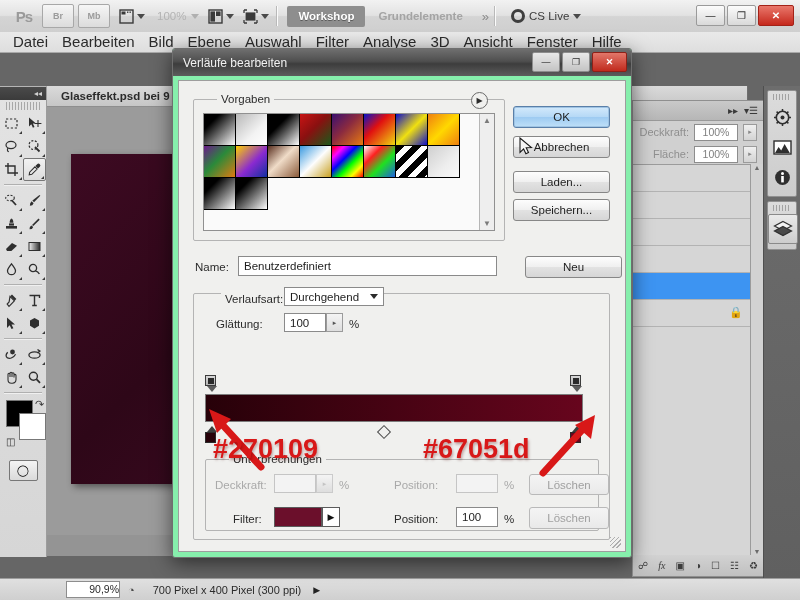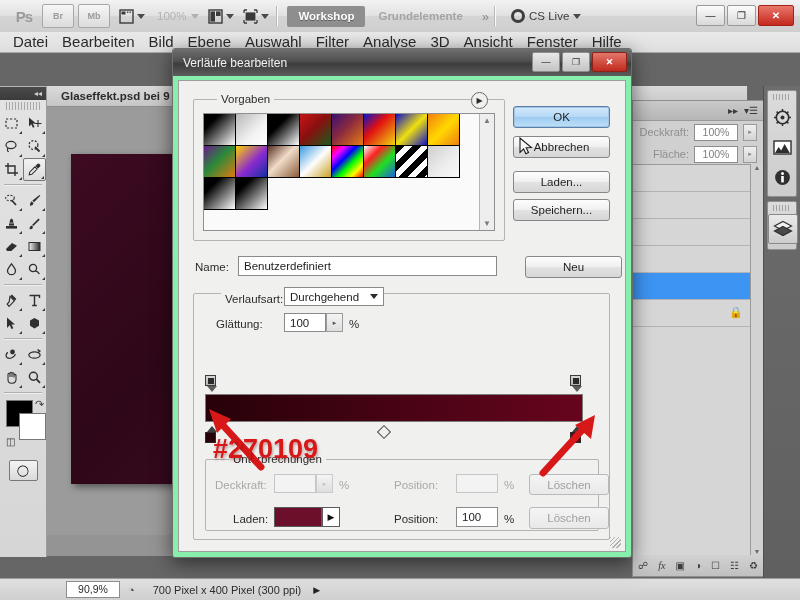--- a/index.html
+++ b/index.html
@@ -138,21 +138,21 @@
   .doc-vscroll { position: absolute; right: 0; top: 21px; width: 12px; bottom: 21px;
                  background: #d4d4d4; border-left: 1px solid #9b9b9b; }
   .doc-vthumb { position: absolute; left: 1px; top: 2px; width: 9px; height: 60px;
                 background: linear-gradient(to right,#f2f2f2,#c3c3c3); border: 1px solid #8d8d8d; }
 
   
   .statusbar { position: absolute; left: 0; bottom: 0; width: 800px; height: 21px;
                background: linear-gradient(to bottom,#e0e0e0,#cfcfcf);
                border-top: 1px solid #9d9d9d; display: flex; align-items: center; }
   .st-zoom { width: 52px; height: 15px; background: #fff; border: 1px solid #8d8d8d;
-             margin-left: 66px; font-size: 10.5px; line-height: 15px; text-align: center;
+             margin-left: 66px; font-size: 10.5px; line-height: 15px; text-align: right;
              color: #2b2b2b; }
   .st-ico { margin-left: 8px; font-size: 11px; color: #4a4a4a; }
   .st-txt { margin-left: 18px; font-size: 11px; color: #2b2b2b; }
   .st-arrow { margin-left: 12px; font-size: 9px; color: #222; }
 
   
   .panel-col { position: absolute; right: 36px; top: 100px; width: 130px; bottom: 44px;
                background: #d0d0d0; border: 1px solid #8f8f8f; }
   .panel-hdr { height: 19px; background: linear-gradient(to bottom,#c9c9c9,#b6b6b6);
                border-bottom: 1px solid #999;
@@ -721,36 +721,37 @@
 
       <span class="lbl dis" style="left:36px; top:398px;">Deckkraft:</span>
       <span class="field dis" style="left:95px; top:393px; width:42px; height:19px;"></span>
       <span class="stepper" style="left:137px; top:393px; width:17px; height:19px; color:#c4c4c4; border-color:#cbcbcb;">▸</span>
       <span class="lbl dis" style="left:160px; top:398px;">%</span>
       <span class="lbl dis" style="left:215px; top:398px;">Position:</span>
       <span class="field dis" style="left:277px; top:393px; width:42px; height:19px;"></span>
       <span class="lbl dis" style="left:325px; top:398px;">%</span>
       <div class="btn dis" style="position:absolute; left:350px; top:393px; width:78px; height:19px;">Löschen</div>
 
-      <span class="lbl" style="left:54px; top:432px;">Laden:</span>
+      <span class="lbl" style="left:54px; top:432px;">Filter:</span>
       <span class="swatch-btn" id="farbeSwatch" style="left: 95px; top: 426px; width: 48px; height: 20px; background: rgb(107, 15, 43);"></span>
       <span class="swatch-arrow" style="left:143px; top:426px; width:18px; height:20px;">▶</span>
       <span class="lbl" style="left:215px; top:432px;">Position:</span>
       <span class="field" style="left:277px; top:426px; width:42px; height:20px;">100</span>
       <span class="lbl" style="left:325px; top:432px;">%</span>
       <div class="btn dis" style="position:absolute; left:350px; top:426px; width:78px; height:20px;">Löschen</div>
 
       <div class="grip-corner"></div>
     </div>
 
     <svg class="arrow-svg" style="left:22px; top:348px; width:110px; height:90px;" viewBox="0 0 110 90">
       <path d="M66 70 L24 24" stroke="#d81818" stroke-width="7" stroke-linecap="round"></path>
       <path d="M14 12 L36 22 L22 36 Z" fill="#d81818"></path>
     </svg>
     <div class="anno" style="left:40px; top:385px;">#270109</div>
 
     <svg class="arrow-svg" style="left:340px; top:348px; width:110px; height:90px;" viewBox="0 0 110 90">
       <path d="M30 76 L72 30" stroke="#d81818" stroke-width="7" stroke-linecap="round"></path>
       <path d="M82 18 L78 42 L62 28 Z" fill="#d81818"></path>
     </svg>
+    <div class="anno" style="left:250px; top:385px;">#67051d</div>
   </div>
 
 </div>
 
 </body></html>

